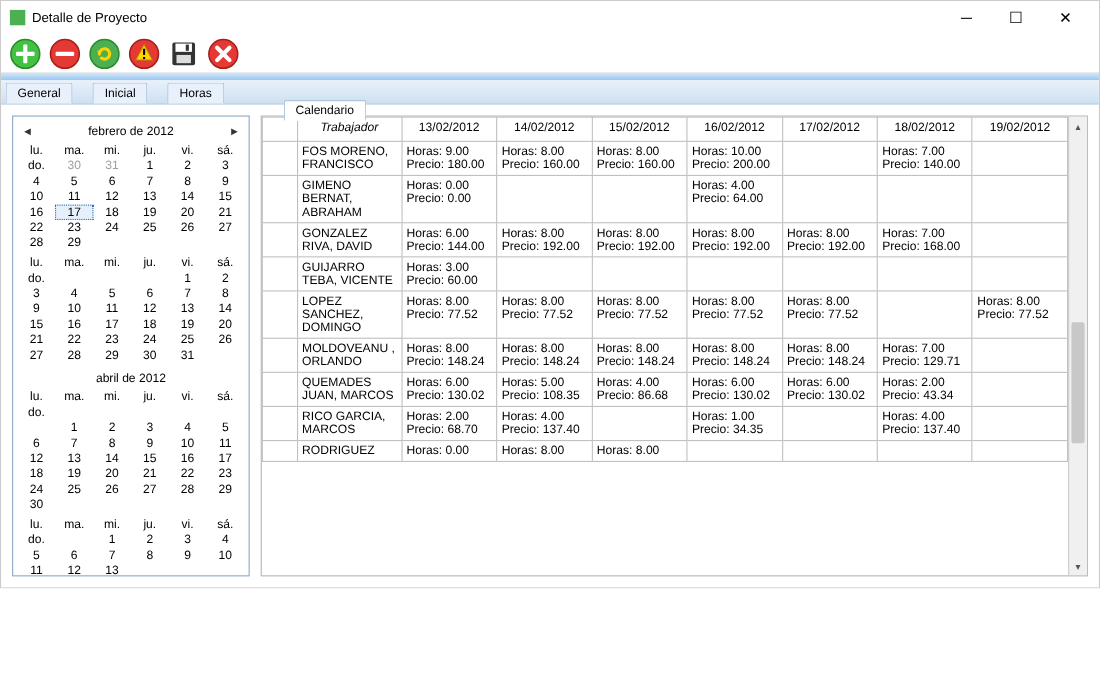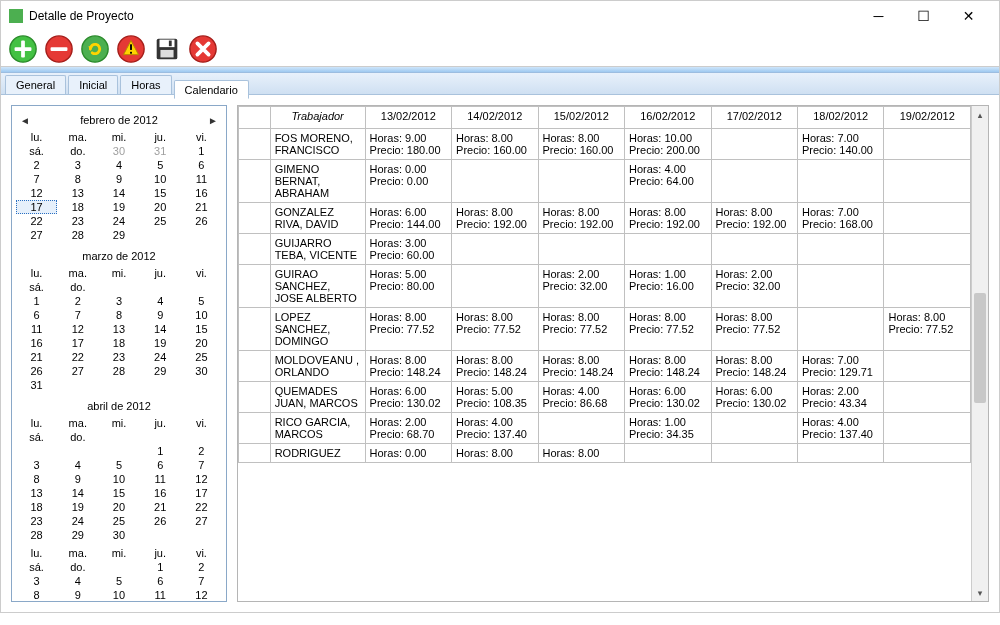--- a/index.html
+++ b/index.html
@@ -1,38 +1,38 @@
 <!DOCTYPE html>
 <html><head>
 <meta charset="utf-8">
 <style>
 * { box-sizing: border-box; margin: 0; padding: 0; }
 body { font-family: "Segoe UI", Tahoma, sans-serif; font-size: 12px; background: #fff; overflow: hidden; }
-.window { width: 1000px; height: 613px; background: #fff; border: 1px solid #ccc; display: flex; flex-direction: column; justify-content: flex-end; }
+.window { width: 1000px; height: 535px; background: #fff; border: 1px solid #ccc; display: flex; flex-direction: column; justify-content: flex-end; }
 .titlebar { height: 30px; display: flex; align-items: center; padding: 0 8px; background: #fff; }
 .titlebar .app-icon { width: 14px; height: 14px; background: #4caf50; margin-right: 6px; }
 .titlebar .title { flex: 1; font-size: 12px; color: #000; }
 .win-controls { display: flex; gap: 0; }
 .win-btn { width: 45px; height: 28px; display: flex; align-items: center; justify-content: center; font-size: 14px; color: #000; cursor: pointer; }
 .toolbar { height: 36px; background: #fff; display: flex; align-items: center; padding: 2px 6px; gap: 4px; border-bottom: 1px solid #ccc; }
 .tbtn { width: 32px; height: 32px; border-radius: 50%; display: flex; align-items: center; justify-content: center; cursor: pointer; position: relative; }
 .tbtn svg { width: 30px; height: 30px; }
 .ribbon-strip { height: 6px; background: linear-gradient(#cfe6fb,#9ec9f0); border-bottom: 1px solid #9cbde0; }
-.tabbar { height: 22px; background: linear-gradient(#e8f1fb,#cfe0f2); display: flex; gap: 2px; padding: 0 4px; border-bottom: 1px solid #a9c2dc; padding-top:2px;}
+.tabbar { height: 22px; background: linear-gradient(#e8f1fb,#cfe0f2); display: flex; gap: 18px; padding: 0 4px; border-bottom: 1px solid #a9c2dc; padding-top:2px;}
 .tab { padding: 3px 10px; font-size: 11px; background: #e8f1fb; border: 1px solid #a9c2dc; border-bottom: none; border-radius: 2px 2px 0 0; cursor: pointer; color: #000; }
-.tab.active { background: #fff; border-bottom: 1px solid #fff; position: relative; top: 5px; }
+.tab.active { background: #fff; border-bottom: 1px solid #fff; position: relative; top: 16px; margin-left: 36px; }
 .content { flex: 1; display: flex; padding: 10px; gap: 10px; overflow: hidden; }
 .calendar-pane { width: 216px; background: #fff; border: 1px solid #8aa8c8; padding: 4px; font-size: 11px; overflow: hidden; }
 .month-block { margin-bottom: 4px; }
 .month-header { display: flex; align-items: center; justify-content: center; height: 20px; position: relative; }
 .month-header .nav { position: absolute; cursor: pointer; color: #333; font-size: 10px; }
 .month-header .prev { left: 4px; }
 .month-header .next { right: 4px; }
 .month-title { font-size: 11px; color: #000; }
-.daygrid { display: grid; grid-template-columns: repeat(5, 1fr); text-align: center; }
+.daygrid { display: grid; grid-template-columns: repeat(6, 1fr); text-align: center; }
 .daygrid .hd { color: #000; font-size: 11px; padding: 1px 0; }
 .daygrid .d { font-size: 11px; padding: 1px 0; color: #000; cursor: pointer; }
 .daygrid .d.gray { color: #a0a0a0; }
 .daygrid .d.sel { border: 1px dotted #2a6fc1; background: #e6f0fb; padding: 0; }
 .grid-pane { flex: 1; display: flex; overflow: hidden; border: 1px solid #b5b5b5; }
 .grid-scroll { flex: 1; overflow: hidden; }
 .sched { border-collapse: collapse; width: 100%; table-layout: fixed; font-size: 11px; }
 .sched th, .sched td { border: 1px solid #c0c0c0; padding: 3px 4px; vertical-align: top; text-align: left; background: #fff; }
 .sched th { background: #fff; font-weight: normal; text-align: center; height: 22px; }
 .sched th:first-child { text-align: left; padding-left:30px;}
@@ -157,23 +157,20 @@
             <div class="d">23</div>
             <div class="d">24</div>
             <div class="d">25</div>
             <div class="d">26</div>
             <div class="d">27</div>
             <div class="d">28</div>
             <div class="d">29</div>
           </div>
         </div>
         <div class="month-block">
-          <div class="month-header">
-            <span class="month-title">marzo de 2012</span>
-          </div>
           <div class="daygrid">
             <div class="hd">lu.</div>
             <div class="hd">ma.</div>
             <div class="hd">mi.</div>
             <div class="hd">ju.</div>
             <div class="hd">vi.</div>
             <div class="hd">sá.</div>
             <div class="hd">do.</div>
             <div class="d"></div>
             <div class="d"></div>
@@ -355,31 +352,20 @@
                 <td class="cell-line">Horas: 3.00<br>Precio: 60.00</td>
                 <td class="cell-line"></td>
                 <td class="cell-line"></td>
                 <td class="cell-line"></td>
                 <td class="cell-line"></td>
                 <td class="cell-line"></td>
                 <td class="cell-line"></td>
               </tr>
               <tr>
                 <td></td>
-                <td class="cell-line">GUIRAO SANCHEZ, JOSE ALBERTO</td>
-                <td class="cell-line">Horas: 5.00<br>Precio: 80.00</td>
-                <td class="cell-line"></td>
-                <td class="cell-line">Horas: 2.00<br>Precio: 32.00</td>
-                <td class="cell-line">Horas: 1.00<br>Precio: 16.00</td>
-                <td class="cell-line">Horas: 2.00<br>Precio: 32.00</td>
-                <td class="cell-line"></td>
-                <td class="cell-line"></td>
-              </tr>
-              <tr>
-                <td></td>
                 <td class="cell-line">LOPEZ SANCHEZ, DOMINGO</td>
                 <td class="cell-line">Horas: 8.00<br>Precio: 77.52</td>
                 <td class="cell-line">Horas: 8.00<br>Precio: 77.52</td>
                 <td class="cell-line">Horas: 8.00<br>Precio: 77.52</td>
                 <td class="cell-line">Horas: 8.00<br>Precio: 77.52</td>
                 <td class="cell-line">Horas: 8.00<br>Precio: 77.52</td>
                 <td class="cell-line"></td>
                 <td class="cell-line">Horas: 8.00<br>Precio: 77.52</td>
               </tr>
               <tr>

